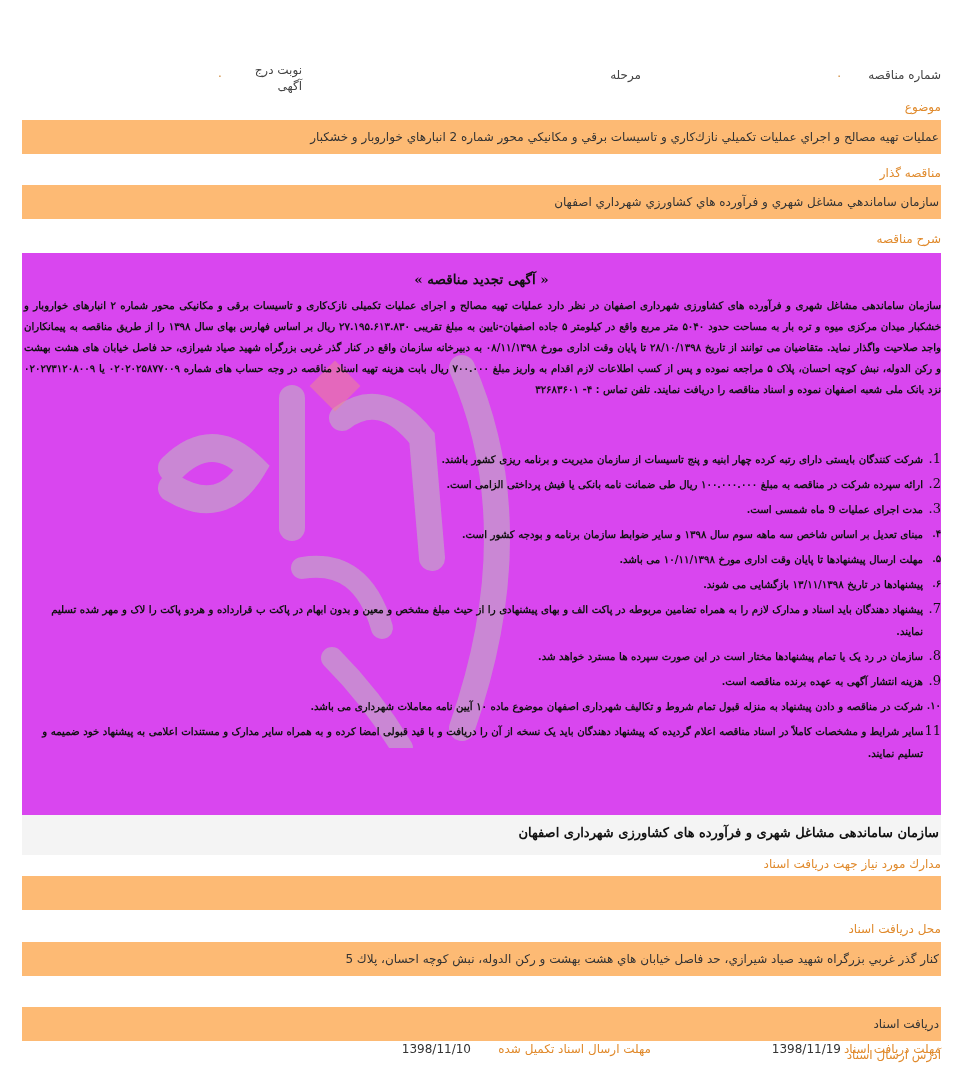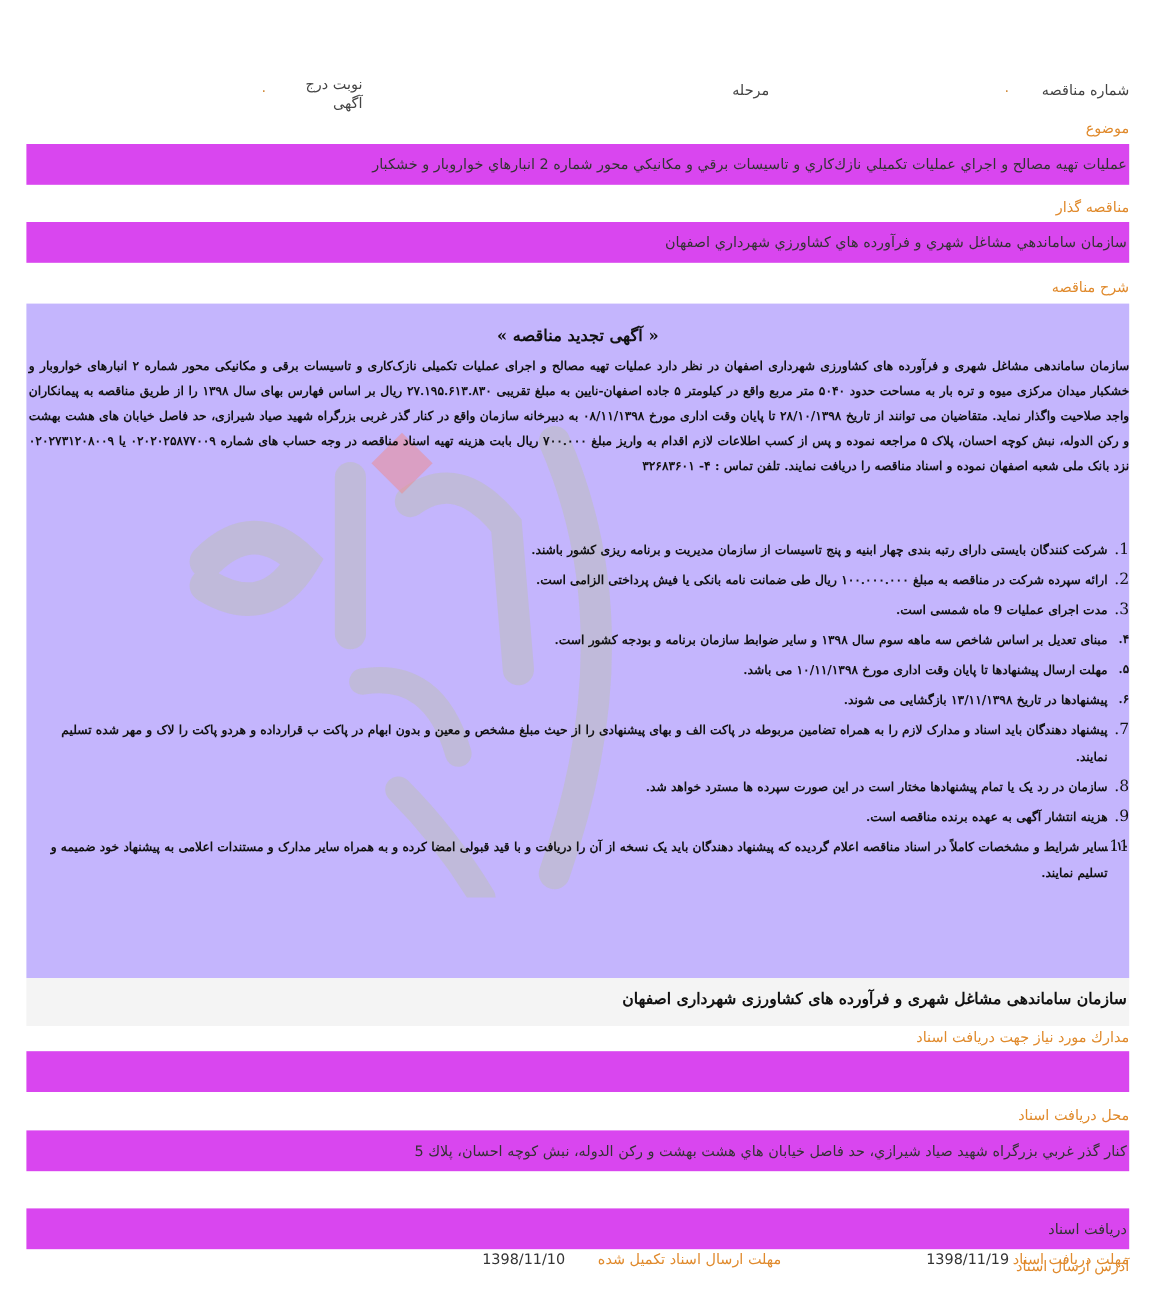--- a/index.html
+++ b/index.html
@@ -7,24 +7,24 @@
     width: 959px; height: 1079px; position: relative; overflow: hidden;
     font-family: "DejaVu Sans", sans-serif; color: #333333; direction: rtl;
   }
   .page { position: absolute; left: 22px; right: 18px; top: 0; }
 
   .meta-row { position: absolute; top: 62px; left: 0; right: 0; height: 34px; font-size: 12px; color: #444; }
   .meta-row .cell { position: absolute; }
   .meta-row .dot { color: #d08a3a; font-size: 12px; }
 
   .label { position: absolute; right: 0; font-size: 12px; color: #e08a2c; }
-  .panel { position: absolute; left: 0; right: 0; background: #d946ef; font-size: 12px; color: #333; padding-right: 0; }
+  .panel { position: absolute; left: 0; right: 0; background: #fdba74; font-size: 12px; color: #333; padding-right: 0; }
   .panel .txt { position: absolute; right: 2px; top: 50%; transform: translateY(-50%); white-space: nowrap; }
 
-  .desc-panel { position: absolute; left: 0; right: 0; top: 253px; height: 562px; background: #c4b5fd; overflow: hidden; }
+  .desc-panel { position: absolute; left: 0; right: 0; top: 253px; height: 562px; background: #d946ef; overflow: hidden; }
   .watermark { position: absolute; left: 80px; top: 75px; width: 420px; height: 420px; pointer-events: none; }
 
   .ad-title { position: absolute; top: 18px; left: 0; right: 0; text-align: center; font-family: "DejaVu Serif", serif; font-weight: bold; font-size: 13.5px; color: #111; }
   .ad-body { position: absolute; top: 42px; left: 2px; right: 0; font-family: "DejaVu Serif", serif; font-size: 10.2px; line-height: 21px; color: #111; font-weight: bold; text-align: justify; }
 
   .items { position: absolute; top: 195px; left: 2px; right: 0; font-family: "DejaVu Serif", serif; font-size: 10.2px; color: #111; font-weight: bold; }
   .item { position: relative; line-height: 22px; padding-right: 18px; margin-bottom: 3px; }
   .item .num { position: absolute; right: 0; top: 0; font-weight: normal; font-size: 13px; }
   .item.small-num .num { font-size: 10px; font-weight: bold; }
 
@@ -72,30 +72,30 @@
         <path d="M360 40 Q430 200 360 400" stroke-width="26"></path>
         <path d="M200 240 Q260 230 280 300" stroke-width="22"></path>
         <path d="M230 330 Q270 370 300 420" stroke-width="22"></path>
       </g>
       <rect x="215" y="40" width="36" height="36" fill="#f08a8a" fill-opacity="0.5" transform="rotate(45 233 58)"></rect>
     </svg>
     <div class="ad-title">« آگهی تجدید مناقصه »</div>
     <div class="ad-body">سازمان ساماندهی مشاغل شهری و فرآورده های کشاورزی شهرداری اصفهان در نظر دارد عملیات تهیه مصالح و اجرای عملیات تکمیلی نازک‌کاری و تاسیسات برقی و مکانیکی محور شماره ۲ انبارهای خواروبار و خشکبار میدان مرکزی میوه و تره بار به مساحت حدود ۵۰۴۰ متر مربع واقع در کیلومتر ۵ جاده اصفهان-نایین به مبلغ تقریبی ۲۷.۱۹۵.۶۱۳.۸۳۰ ریال بر اساس فهارس بهای سال ۱۳۹۸ را از طریق مناقصه به پیمانکاران واجد صلاحیت واگذار نماید. متقاضیان می توانند از تاریخ ۲۸/۱۰/۱۳۹۸ تا پایان وقت اداری مورخ ۰۸/۱۱/۱۳۹۸ به دبیرخانه سازمان واقع در کنار گذر غربی بزرگراه شهید صیاد شیرازی، حد فاصل خیابان های هشت بهشت و رکن الدوله، نبش کوچه احسان، پلاک ۵ مراجعه نموده و پس از کسب اطلاعات لازم اقدام به واریز مبلغ ۷۰۰.۰۰۰ ریال بابت هزینه تهیه اسناد مناقصه در وجه حساب های شماره ۰۲۰۲۰۲۵۸۷۷۰۰۹ یا ۰۲۰۲۷۳۱۲۰۸۰۰۹ نزد بانک ملی شعبه اصفهان نموده و اسناد مناقصه را دریافت نمایند. تلفن تماس : ۴- ۳۲۶۸۳۶۰۱</div>
 
     <div class="items">
-      <div class="item"><span class="num">1.</span><span>شرکت کنندگان بایستی دارای رتبه بندی چهار ابنیه و پنج تاسیسات از سازمان مدیریت و برنامه ریزی کشور باشند.</span></div>
+      <div class="item"><span class="num">1.</span><span>شرکت کنندگان بایستی دارای رتبه کرده چهار ابنیه و پنج تاسیسات از سازمان مدیریت و برنامه ریزی کشور باشند.</span></div>
       <div class="item"><span class="num">2.</span><span>ارائه سپرده شرکت در مناقصه به مبلغ ۱۰۰.۰۰۰.۰۰۰ ریال طی ضمانت نامه بانکی یا فیش پرداختی الزامی است.</span></div>
       <div class="item"><span class="num">3.</span><span>مدت اجرای عملیات 9 ماه شمسی است.</span></div>
       <div class="item small-num"><span class="num">۴.</span><span>مبنای تعدیل بر اساس شاخص سه ماهه سوم سال ۱۳۹۸ و سایر ضوابط سازمان برنامه و بودجه کشور است.</span></div>
       <div class="item small-num"><span class="num">۵.</span><span>مهلت ارسال پیشنهادها تا پایان وقت اداری مورخ ۱۰/۱۱/۱۳۹۸ می باشد.</span></div>
       <div class="item small-num"><span class="num">۶.</span><span>پیشنهادها در تاریخ ۱۳/۱۱/۱۳۹۸ بازگشایی می شوند.</span></div>
       <div class="item"><span class="num">7.</span><span>پیشنهاد دهندگان باید اسناد و مدارک لازم را به همراه تضامین مربوطه در پاکت الف و بهای پیشنهادی را از حیث مبلغ مشخص و معین و بدون ابهام در پاکت ب قرارداده و هردو پاکت را لاک و مهر شده تسلیم نمایند.</span></div>
       <div class="item"><span class="num">8.</span><span>سازمان در رد یک یا تمام پیشنهادها مختار است در این صورت سپرده ها مسترد خواهد شد.</span></div>
       <div class="item"><span class="num">9.</span><span>هزینه انتشار آگهی به عهده برنده مناقصه است.</span></div>
-      <div class="item small-num"><span class="num">۱۰.</span></div>
+      <div class="item small-num"><span class="num">۱۰.</span><span>شرکت در مناقصه و دادن پیشنهاد به منزله قبول تمام شروط و تکالیف شهرداری اصفهان موضوع ماده ۱۰ آیین نامه معاملات شهرداری می باشد.</span></div>
       <div class="item"><span class="num">11.</span><span>سایر شرایط و مشخصات کاملاً در اسناد مناقصه اعلام گردیده که پیشنهاد دهندگان باید یک نسخه از آن را دریافت و با قید قبولی امضا کرده و به همراه سایر مدارک و مستندات اعلامی به پیشنهاد خود ضمیمه و تسلیم نمایند.</span></div>
     </div>
   </div>
   <div class="org-footer">
     <span class="txt">سازمان ساماندهی مشاغل شهری و فرآورده های کشاورزی شهرداری اصفهان</span>
   </div>
 
   <div class="label" style="top:857px;margin-left:42px;">مدارك مورد نياز جهت دريافت اسناد</div>
   <div class="panel" style="top:876px; height:34px;">
     <span class="txt"></span>

